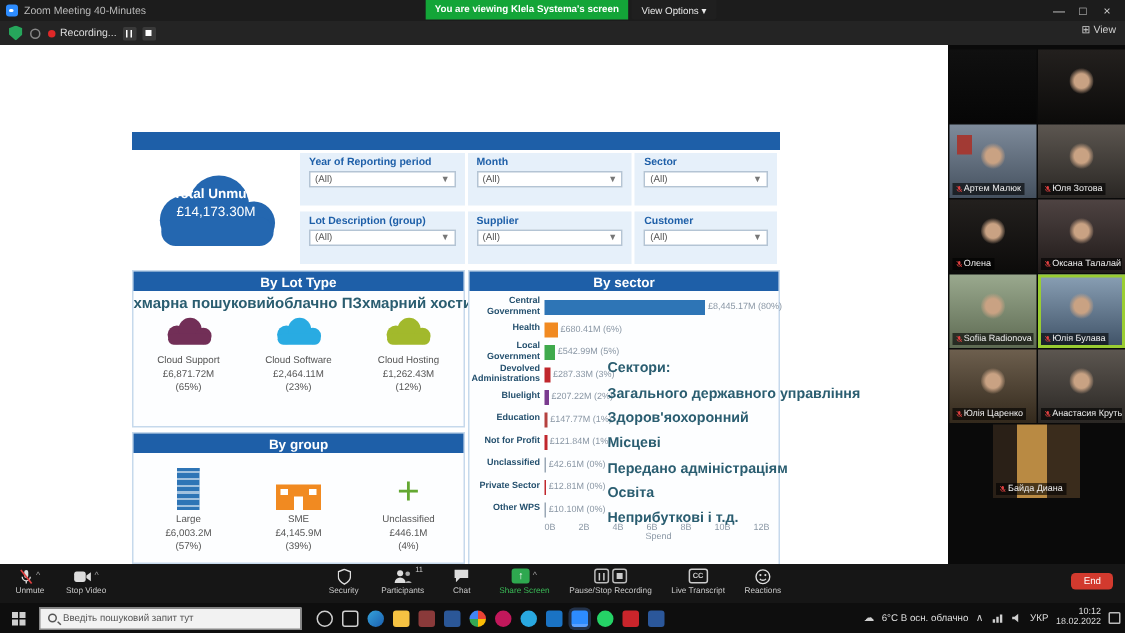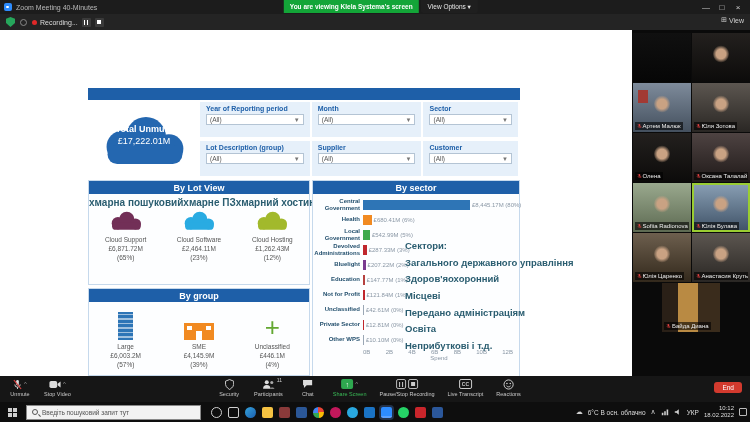--- a/index.html
+++ b/index.html
@@ -180,21 +180,21 @@
           <svg width="96" height="58" viewBox="0 0 100 60">
             <g fill="#2467b0">
               <circle cx="28" cy="36" r="17"></circle>
                 <circle cx="52" cy="26" r="21"></circle>
                 <circle cx="76" cy="38" r="15"></circle>
               <rect x="12" y="34" width="78" height="20" rx="10"></rect>
             </g>
           </svg>
           <div class="tstext">
             <div class="l1">Total Unmute</div>
-            <div class="l2">£17,222.01M</div>
+            <div class="l2">£14,173.30M</div>
           </div>
         </div>
 
         <div class="fcell">
           <div class="flabel">Year of Reporting period</div>
           <div class="fbox">
               <span>(All)</span>
               <span class="car">▼</span>
             </div>
         </div>
@@ -229,24 +229,24 @@
         <div class="fcell">
           <div class="flabel">Customer</div>
           <div class="fbox">
               <span>(All)</span>
               <span class="car">▼</span>
             </div>
         </div>
       </div>
 
       <div class="panel p-lot">
-        <div class="phead">By Lot View</div>
+        <div class="phead">By Lot Type</div>
         <div class="lot-overlay">
           <span>хмарна пошуковий</span>
-          <span>хмарне ПЗ</span>
+          <span>облачно ПЗ</span>
           <span>хмарний хостинг</span>
         </div>
         <div class="lot-row">
           <div class="lot-item">
             <svg viewBox="0 0 100 60">
                 <circle cx="28" cy="36" r="17" fill="#722f57"></circle>
                 <circle cx="52" cy="26" r="21" fill="#722f57"></circle>
                 <circle cx="76" cy="38" r="15" fill="#722f57"></circle>
                 <rect x="12" y="34" width="78" height="20" rx="10" fill="#722f57"></rect>
               </svg>

